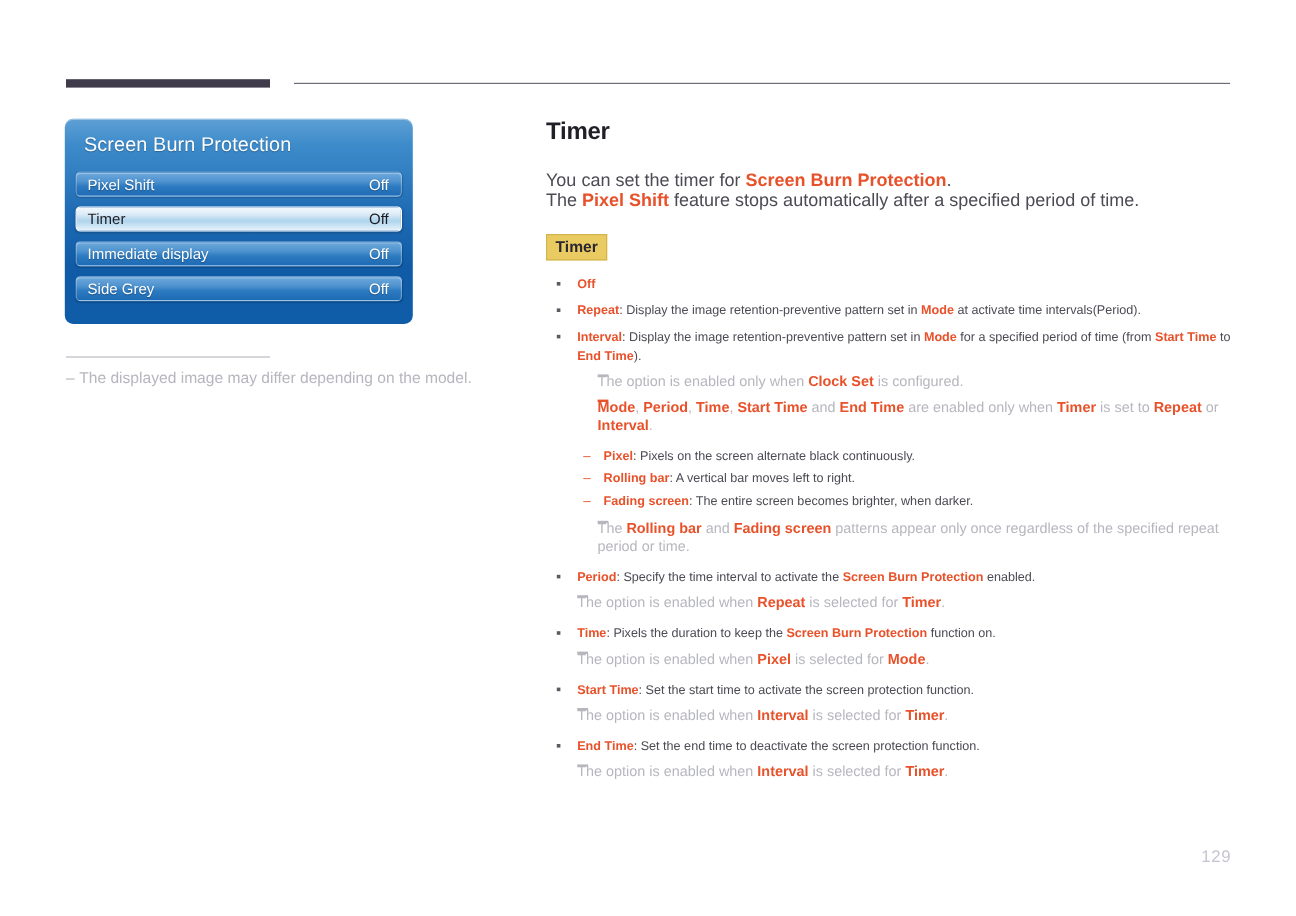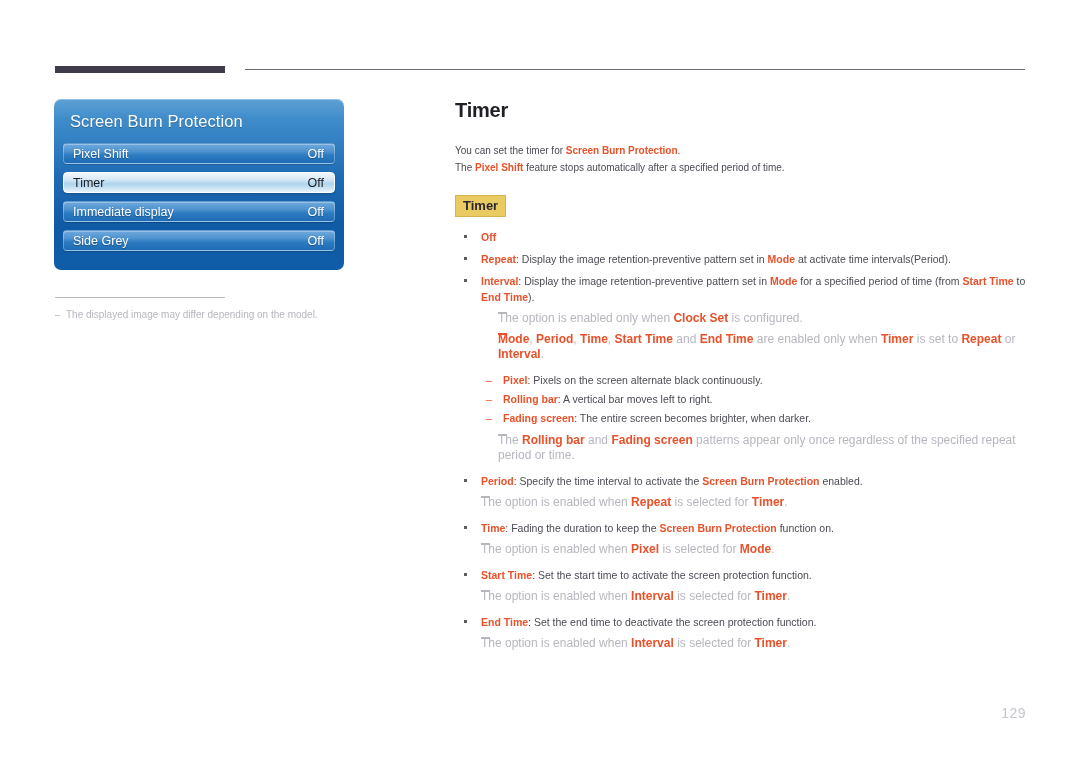--- a/index.html
+++ b/index.html
@@ -130,21 +130,21 @@
     top: 297px;
     width: 300px;
   }
   #left-note .note-rule {
     width: 170px;
     height: 1px;
     background: #b9b9c2;
     margin-bottom: 10px;
   }
   #left-note .note-line {
-    font-size: 10px;
+    font-size: 13px;
     color: #b6b6be;
     line-height: 13px;
     white-space: nowrap;
   }
   #left-note .note-dash {
     display: inline-block;
     width: 11px;
     color: #b6b6be;
   }
 
@@ -156,21 +156,21 @@
     width: 572px;
   }
   #page-title {
     font-size: 20px;
     font-weight: bold;
     color: #211f26;
     letter-spacing: -0.2px;
     margin: 0 0 20px 0;
   }
   .intro-line {
-    font-size: 10px;
+    font-size: 15px;
     color: #4b4b54;
     line-height: 17px;
     white-space: nowrap;
   }
   #timer-badge {
     display: inline-block;
     margin-top: 19px;
     margin-bottom: 12px;
     padding: 2px 7px 3px 7px;
     background: #e9cb62;
@@ -364,21 +364,21 @@
 
     <div class="note indent-sm">
       <span class="ndash"></span>
       <span class="t">The option is enabled when </span><span class="o">Repeat</span><span class="t"> is selected for </span><span class="o">Timer</span><span class="t">.</span>
     </div>
 
     <div class="sp-4"></div>
 
     <div class="b1">
       <span class="dot"></span>
-      <span class="o">Time</span><span class="d">: Fading the duration to keep the </span><span class="o">Screen Burn Protection</span><span class="d"> function on.</span>
+      <span class="o">Time</span><span class="d">: Pixels the duration to keep the </span><span class="o">Screen Burn Protection</span><span class="d"> function on.</span>
     </div>
 
     <div class="note indent-sm">
       <span class="ndash"></span>
       <span class="t">The option is enabled when </span><span class="o">Pixel</span><span class="t"> is selected for </span><span class="o">Mode</span><span class="t">.</span>
     </div>
 
     <div class="sp-4"></div>
 
     <div class="b1">

